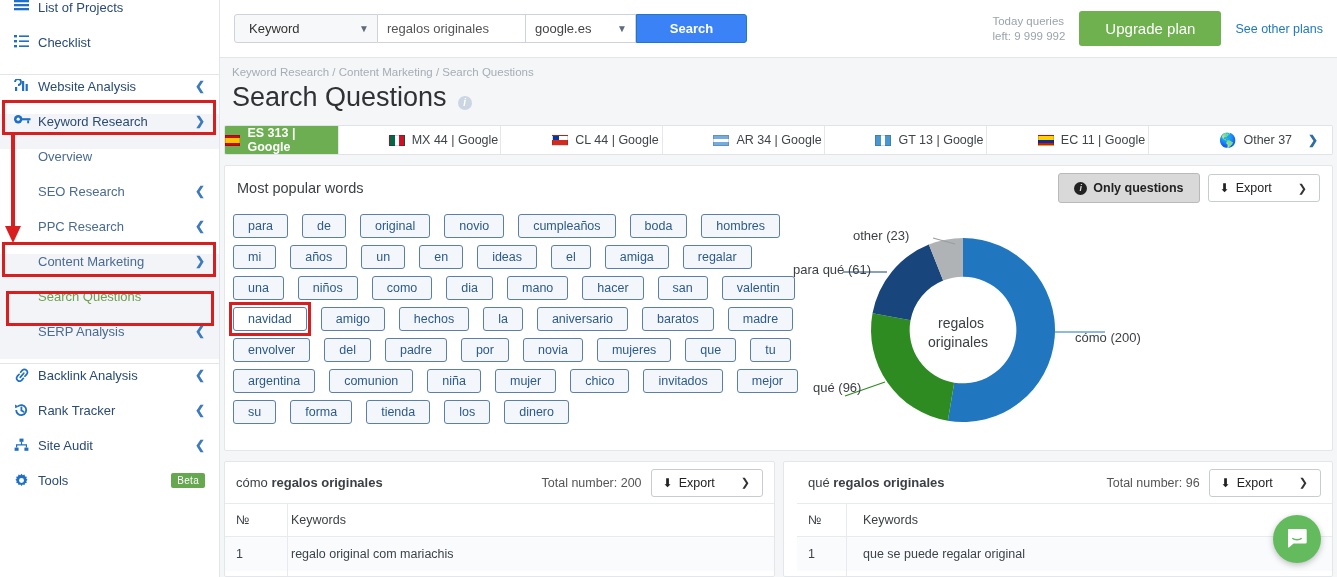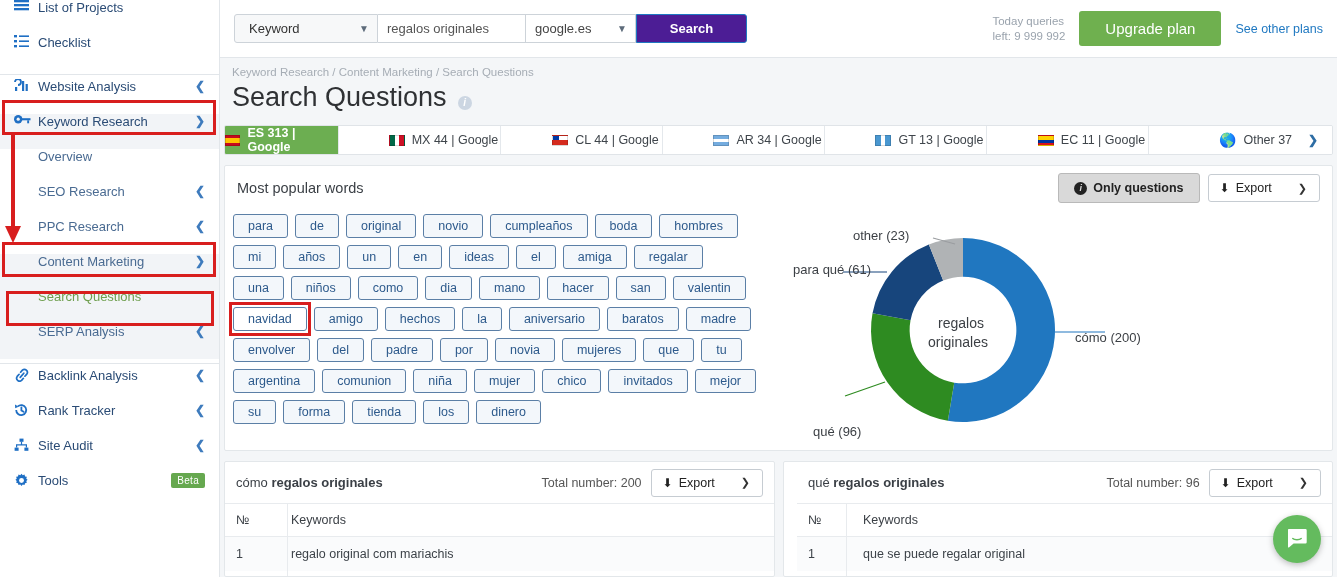--- a/index.html
+++ b/index.html
@@ -65,21 +65,21 @@
     padding:0 9px; font-size:13px; color:#555; background:#fff;
     outline:none;
   }
   .sel-engine{
     width:110px; height:29px; border:1px solid #cdd3d9; border-left:none;
     background:#fff; display:flex; align-items:center;
     padding:0 8px 0 9px; font-size:13px; color:#444; cursor:pointer;
   }
   .sel-engine .lbl{ flex:1; }
   .btn-search{
-    width:111px; height:29px; background:#4c1d95; border:1px solid #1f78c1;
+    width:111px; height:29px; background:#3b82f6; border:1px solid #1f78c1;
     border-radius:0 3px 3px 0; color:#fff; font-size:13px; font-weight:bold;
     display:flex; align-items:center; justify-content:center; cursor:pointer;
   }
   .caret{ font-size:10px; color:#5d6b7a; }
   .topright{ margin-left:auto; display:flex; align-items:center; gap:14px; }
   .queries{ font-size:11.5px; color:#9aa3ad; line-height:15px; text-align:left; }
   .btn-upgrade{
     background:#6fb04f; color:#fff; font-size:15px; font-weight:normal;
     padding:9px 26px; border-radius:3px; cursor:pointer;
   }
@@ -150,21 +150,21 @@
     background:#fff; border:1px solid #c6ccd2; border-radius:3px;
     font-size:12.5px; color:#222;
     height:28px; display:flex; align-items:center; cursor:pointer;
   }
   .btn-export .exp-main{ display:flex; align-items:center; gap:6px; padding:0 16px 0 11px; }
   .btn-export .exp-car{ padding:0 12px 0 10px; color:#333; font-size:11px; }
   .dl-ico{ font-size:12px; }
 
   .words-wrap{ display:flex; }
   .tagcloud{ width:540px; padding:4px 0 0 8px; }
-  .tagrow{ display:flex; gap:7px; margin-bottom:7px; }
+  .tagrow{ display:flex; gap:14px; margin-bottom:7px; }
   .tag{
     border:1px solid #5b7fa6; border-radius:3px; background:#f3f7fb;
     color:#2d5a8c; font-size:12.5px; height:24px; line-height:22px;
     padding:0 14px; cursor:pointer; white-space:nowrap;
   }
   .tag.hl{ background:#fff; }
 
   .donutarea{ flex:1; position:relative; height:240px; }
   .lbl-chart{
     position:absolute; font-size:13px; color:#3b3f44; white-space:nowrap;
@@ -522,21 +522,21 @@
           <path d="M182.85729769417253 210.74523991305045 A92 92 0 0 1 107.51753311174082 103.35899084144594 L145.52016920480966 110.34821468803864 A53.36 53.36 0 0 0 189.21723266262006 172.63223914956927 Z" fill="#2e8b21"></path>
           <path d="M107.51753311174082 103.35899084144594 A92 92 0 0 1 163.84985309952367 34.573028458946965 L178.19291479772372 70.45235650618923 A53.36 53.36 0 0 0 145.52016920480966 110.34821468803864 Z" fill="#17457c"></path>
           <path d="M163.84985309952367 34.573028458946965 A92 92 0 0 1 197.99999999999997 28 L198 66.64 A53.36 53.36 0 0 0 178.19291479772372 70.45235650618923 Z" fill="#b0b3b5"></path>
           <line x1="290" y1="122" x2="340" y2="122" stroke="#2077c0" stroke-width="1.2"></line>
           <line x1="120" y1="172" x2="80" y2="186" stroke="#2e8b21" stroke-width="1.2"></line>
           <line x1="122" y1="62" x2="78" y2="62" stroke="#17457c" stroke-width="1.2"></line>
           <line x1="190" y1="34" x2="168" y2="28" stroke="#9a9da0" stroke-width="1.2"></line>
         </svg>
       <div class="lbl-chart" id="lbl-other" style="left:88px; top:18px;">other (23)</div>
       <div class="lbl-chart" id="lbl-paraque" style="left:28px; top:52px;">para qué (61)</div>
-      <div class="lbl-chart" id="lbl-que" style="left:48px; top:170px;margin-top:44px;">qué (96)</div>
+      <div class="lbl-chart" id="lbl-que" style="left:48px; top:170px;">qué (96)</div>
       <div class="lbl-chart" id="lbl-como" style="left:310px; top:120px;">cómo (200)</div>
       <div class="lbl-chart" id="lbl-c1" style="left:173px; top:105px; font-size:14px;">regalos</div>
       <div class="lbl-chart" id="lbl-c2" style="left:163px; top:124px; font-size:14px;">originales</div>
     </div>
   </div>
 </div>
 
 <div class="tablecard" id="tbl-left">
   <div class="tbl-head">
     <div class="tbl-title">

